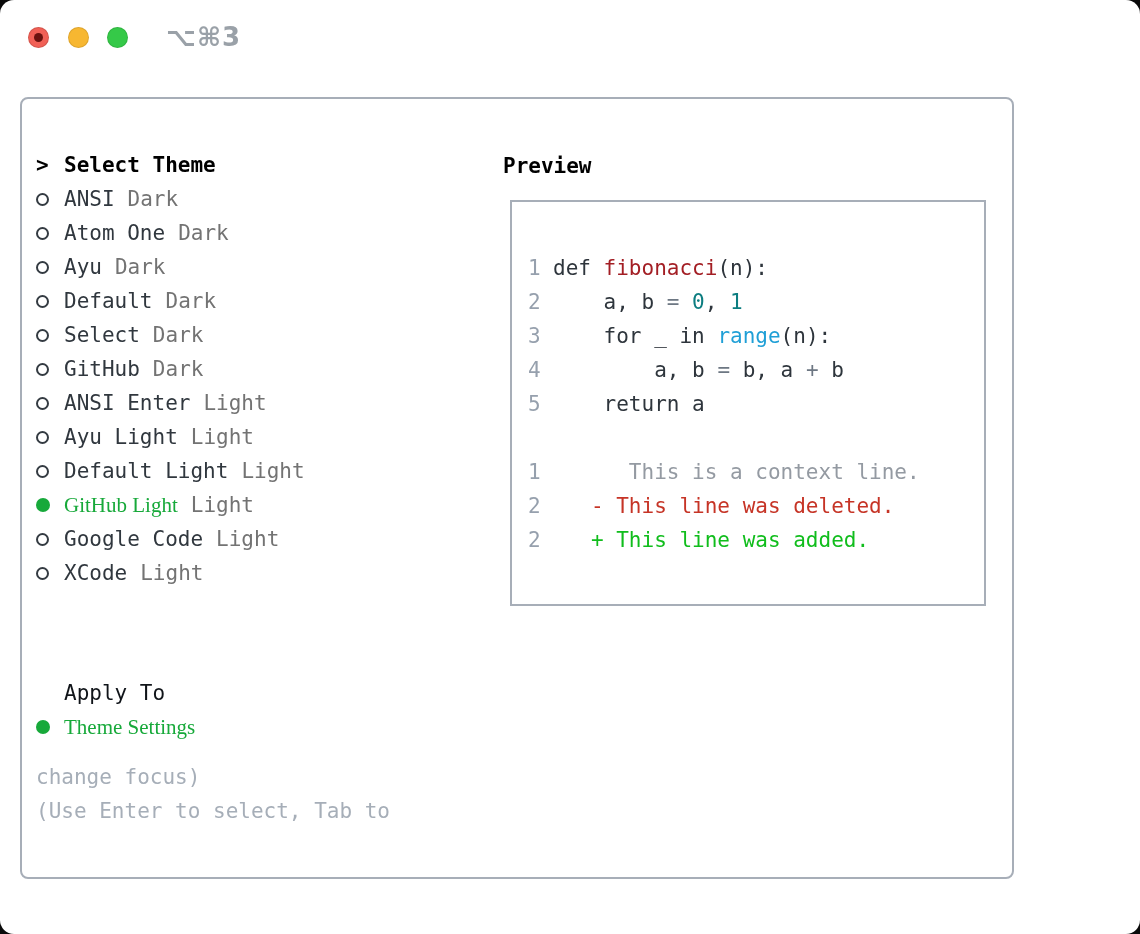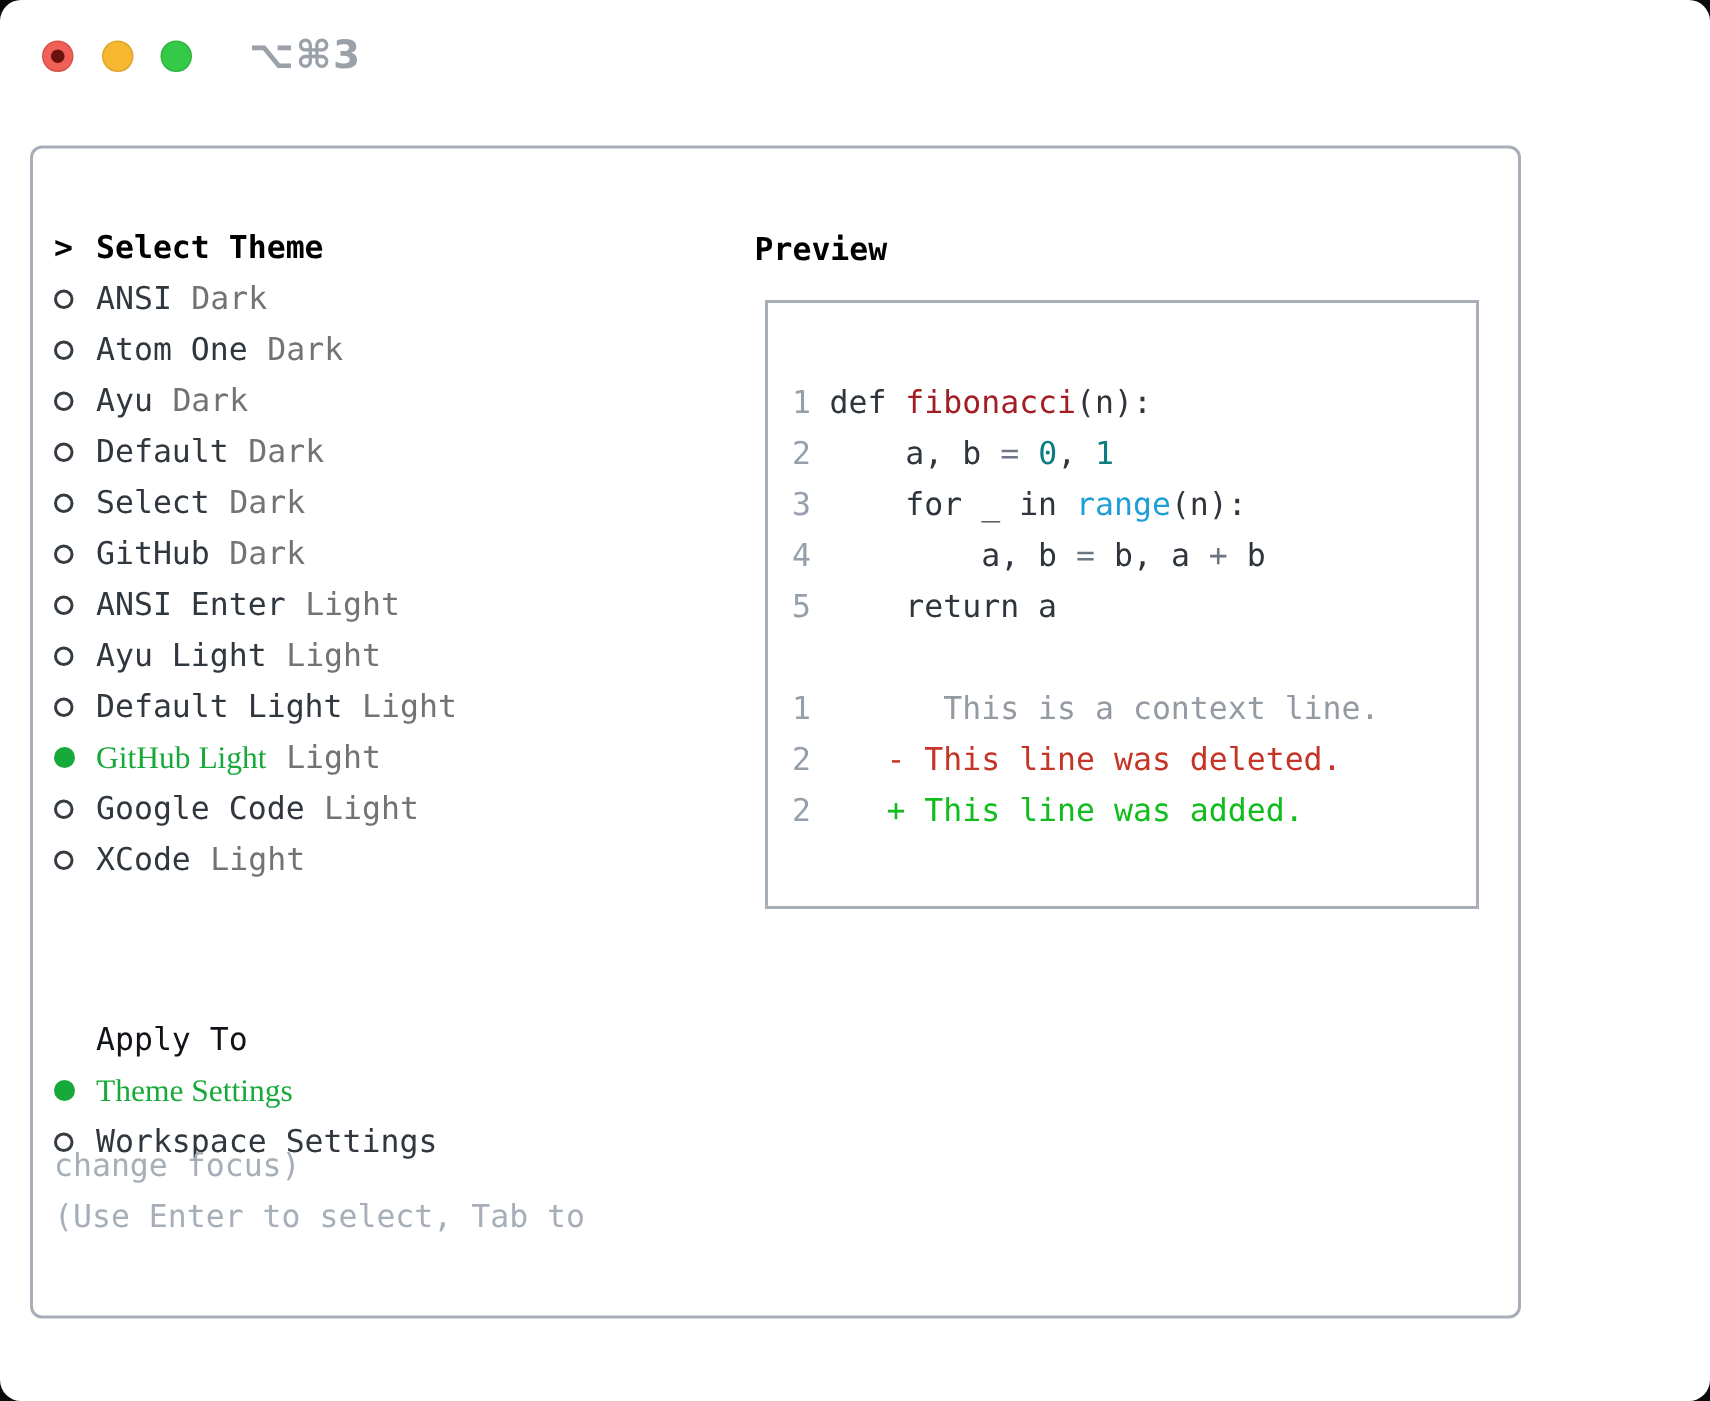--- a/index.html
+++ b/index.html
@@ -172,25 +172,20 @@
       <span class="marker"></span>
       <span class="apply-hdr">Apply To</span>
     </div>
 
   <div class="row option selected">
     <span class="marker"><span class="radio"></span></span>
     <span class="item-label">Theme Settings</span>
     
   </div>
 
-  <div class="row option">
-    <span class="marker"><span class="radio"></span></span>
-    <span class="item-label">Workspace Settings</span>
-    
-  </div>
 </div>
 
   <div class="hint-block">
 
   <div class="row">change focus)</div>
       <div class="row">(Use Enter to select, Tab to</div>
     </div>
 
   <div class="preview-label">Preview</div>
 

